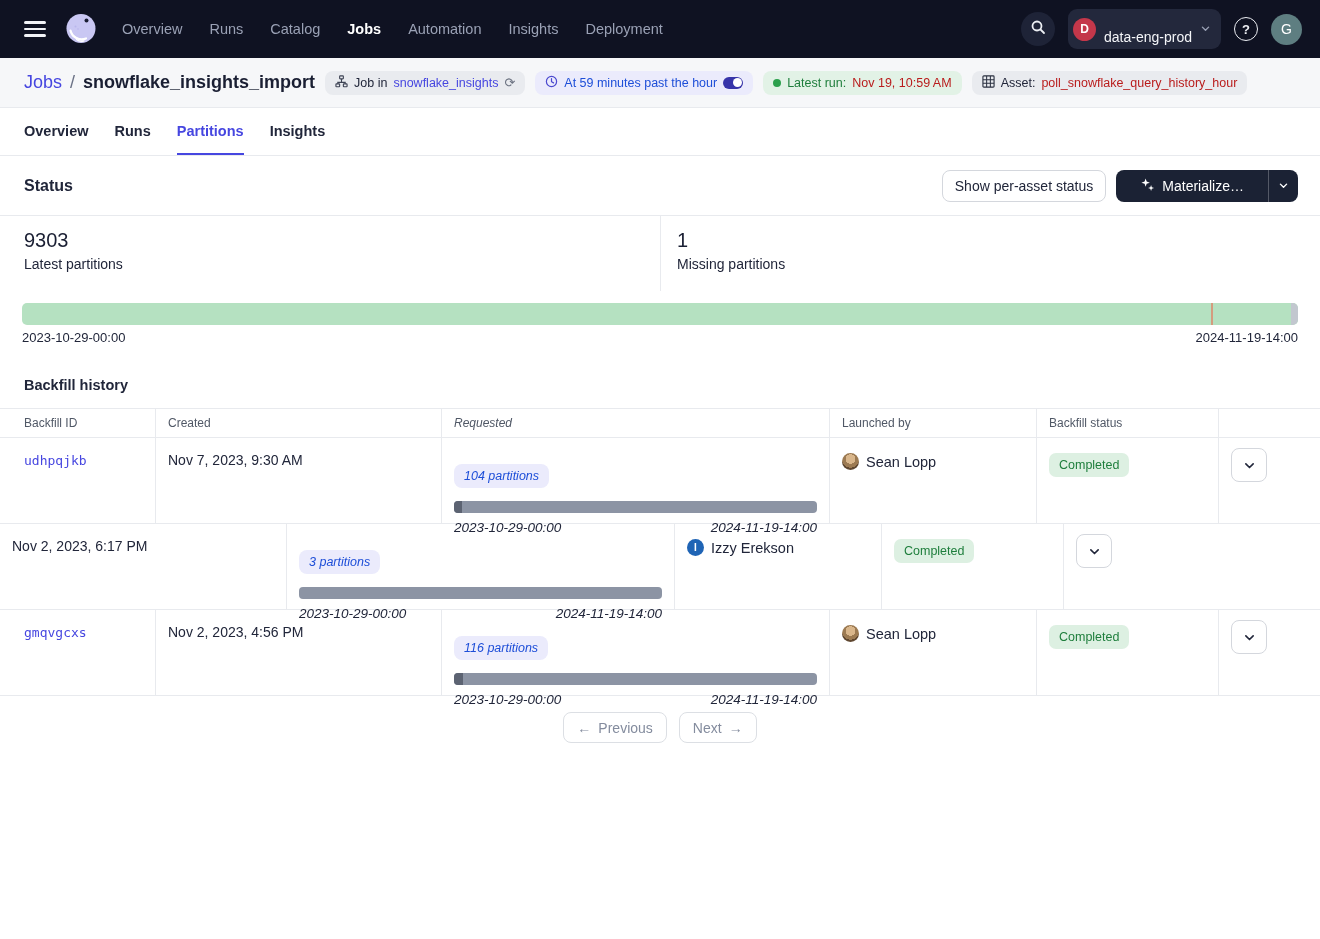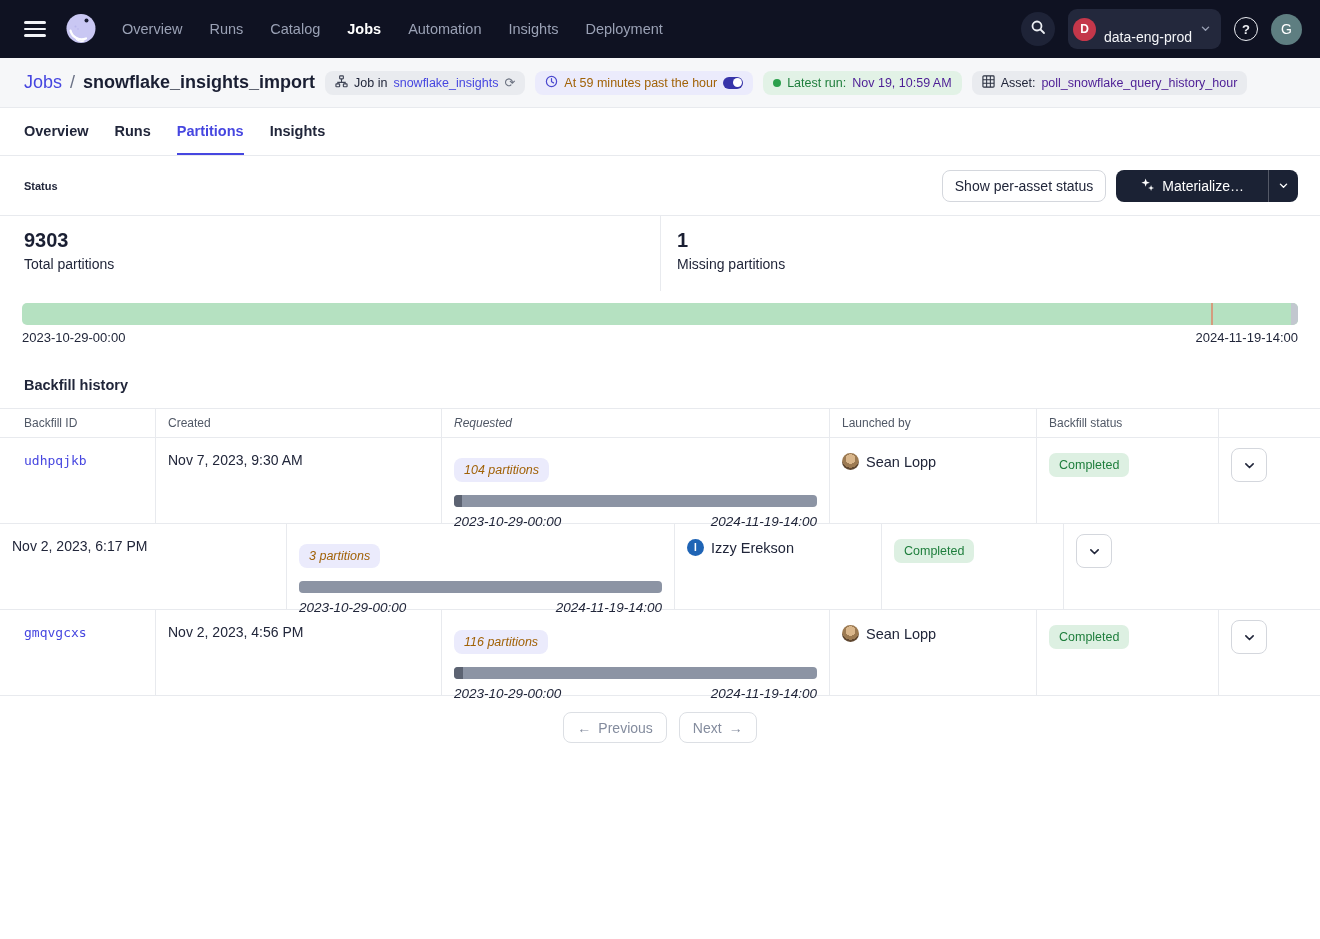--- a/index.html
+++ b/index.html
@@ -23,49 +23,49 @@
   .user-avatar { width:31px; height:31px; border-radius:50%; background:#5e7e81; color:#fff; font-size:14px; display:flex; align-items:center; justify-content:center; cursor:pointer; }
 
   
   .crumb-bar { height:50px; background:#f6f7f9; border-bottom:1px solid #e8eaee; display:flex; align-items:center; padding:0 24px; gap:10px; }
   .crumb-title { font-size:18px; display:flex; align-items:baseline; gap:8px; white-space:nowrap; }
   .crumb-root { color:#4646e0; text-decoration:none; font-size:18px; }
   .crumb-sep { color:#6a7185; }
   .crumb-current { font-weight:700; color:#1a1f33; }
   .pill { height:24px; border-radius:8px; display:inline-flex; align-items:center; gap:6px; padding:0 10px; font-size:12.5px; white-space:nowrap; }
   .pill-gray { background:#e9ebef; color:#21263a; }
-  .pill-lav { background:#ebebfc; color:#a16207; }
+  .pill-lav { background:#ebebfc; color:#1d4ed8; }
   .pill-green { background:#e2f2e6; color:#1e7e3c; }
   .pill a { color:#4646e0; text-decoration:none; }
   .refresh-glyph { color:#6b7280; font-size:13px; cursor:pointer; }
   .green-dot { width:8px; height:8px; border-radius:50%; background:#2ca04c; }
-  .pill-dark-val { color:#4c1d95; }
+  .pill-dark-val { color:#b91c1c; }
   .toggle { width:20px; height:12px; border-radius:7px; background:#3734a9; position:relative; display:inline-block; cursor:pointer; }
   .toggle .knob { position:absolute; right:1.5px; top:1.5px; width:9px; height:9px; background:#fff; border-radius:50%; }
 
   
   .tabs { height:48px; display:flex; align-items:flex-end; gap:26px; padding:0 24px; border-bottom:1px solid #e8eaee; }
   .tab { font-size:14.5px; font-weight:600; color:#21263a; padding-bottom:14px; cursor:pointer; border-bottom:2px solid transparent; }
   .tab.active { color:#4646e0; border-bottom-color:#4646e0; }
 
   
   .status-row { height:59px; display:flex; align-items:center; padding:0 22px 0 24px; }
-  .status-title { font-size:11px; font-weight:700; }
+  .status-title { font-size:16px; font-weight:700; }
   .status-actions { margin-left:auto; display:flex; gap:10px; align-items:center; }
   .btn-light { background:#fff; border:1px solid #d4d7dd; border-radius:8px; height:32px; padding:0 12px; font-size:14px; color:#21263a; display:flex; align-items:center; cursor:pointer; font-family:inherit; }
   .btn-dark { background:#1b2234; border:none; border-radius:8px; height:32px; display:flex; align-items:center; color:#fff; font-size:14px; cursor:pointer; font-family:inherit; padding:0; overflow:hidden; }
   .btn-dark .main-seg { display:flex; align-items:center; gap:7px; padding:0 24px; }
   .btn-dark .divider { width:1px; height:32px; background:rgba(255,255,255,.25); }
   .btn-dark .caret-seg { padding:0 9px; display:flex; align-items:center; }
 
   
   .stats { display:flex; border-top:1px solid #e8eaee; height:76px; }
   .stat-cell { width:50%; padding:13px 0 0 24px; }
   .stat-cell + .stat-cell { border-left:1px solid #e8eaee; padding-left:16px; }
-  .stat-value { font-size:20px; font-weight:700; color:#1a1f33; }
+  .stat-value { font-size:20px; font-weight:400; color:#1a1f33; }
   .stat-label { font-size:14px; margin-top:4px; color:#21263a; }
 
   
   .health { padding:12px 22px 16px; }
   .health-bar { position:relative; height:22px; background:#b5e1c1; border-radius:5px; overflow:hidden; }
   .health-marker { position:absolute; top:0; bottom:0; width:2px; background:#d49c7e; }
   .health-missing { position:absolute; right:0; top:0; bottom:0; background:#c2c7cf; border-radius:0 5px 5px 0; }
   .health-labels { display:flex; justify-content:space-between; font-size:13px; margin-top:5px; color:#21263a; }
 
   
@@ -80,21 +80,21 @@
   .bf-header .cell + .cell { border-left:1px solid #e8eaee; }
   .col-id { width:155px; padding-left:24px; }
   .col-created { width:286px; }
   .col-requested { width:388px;font-style:italic; }
   .col-launched { width:207px; }
   .col-status { width:182px; }
   .col-actions { flex:1; }
   .row .cell { padding-top:13px; }
   .id-link { font-family:"DejaVu Sans Mono", monospace; font-size:13px; color:#4646e0; text-decoration:none; }
   .created-text { font-size:14px; }
-  .req-pill { margin-top:7px; }
+  .req-pill { margin-top:13px; }
   .req-bar { position:relative; height:12px; background:#8c94a4; border-radius:4px; margin-top:13px; overflow:hidden; }
   .req-bar .cap { position:absolute; left:0; top:0; bottom:0; background:#5c6372; }
   .req-dates { display:flex; justify-content:space-between; font-size:13.5px; margin-top:7px; color:#21263a; }
   .launch-wrap { display:flex; align-items:center; gap:7px; margin-top:2px; }
   .avatar-photo { width:17px; height:17px; border-radius:50%; flex:0 0 auto;
     background: radial-gradient(circle at 50% 35%, #d9b68b 0 34%, #9c7a52 35% 62%, #5f4730 63% 100%); }
   .avatar-initial { width:17px; height:17px; border-radius:50%; background:#1f64b5; color:#fff; font-size:10px; font-weight:700; display:flex; align-items:center; justify-content:center; flex:0 0 auto; }
   .launch-name { font-size:14.5px; }
   .status-pill { margin-top:2px; background:#ddf0e2; color:#1e7e3c; font-size:12.5px; height:24px; border-radius:7px; display:inline-flex; align-items:center; padding:0 10px; }
   .action-btn { margin-top:-3px; width:36px; height:34px; border:1px solid #d4d7dd; border-radius:8px; background:#fff; display:flex; align-items:center; justify-content:center; cursor:pointer; }
@@ -230,21 +230,21 @@
             <path d="M3.5 6l4.5 4.5L12.5 6" fill="none" stroke="#ffffff" stroke-width="2" stroke-linecap="round" stroke-linejoin="round"></path>
           </svg>
       </span>
     </button>
   </div>
 </div>
 
 <div class="stats">
   <div class="stat-cell">
     <div class="stat-value">9303</div>
-    <div class="stat-label">Total partitions</div>
+    <div class="stat-label">Latest partitions</div>
   </div>
   <div class="stat-cell">
     <div class="stat-value">1</div>
     <div class="stat-label">Missing partitions</div>
   </div>
 </div>
 
 <div class="health">
   <div class="health-bar">
     <span class="health-marker" style="left: 93.2%;"></span>

